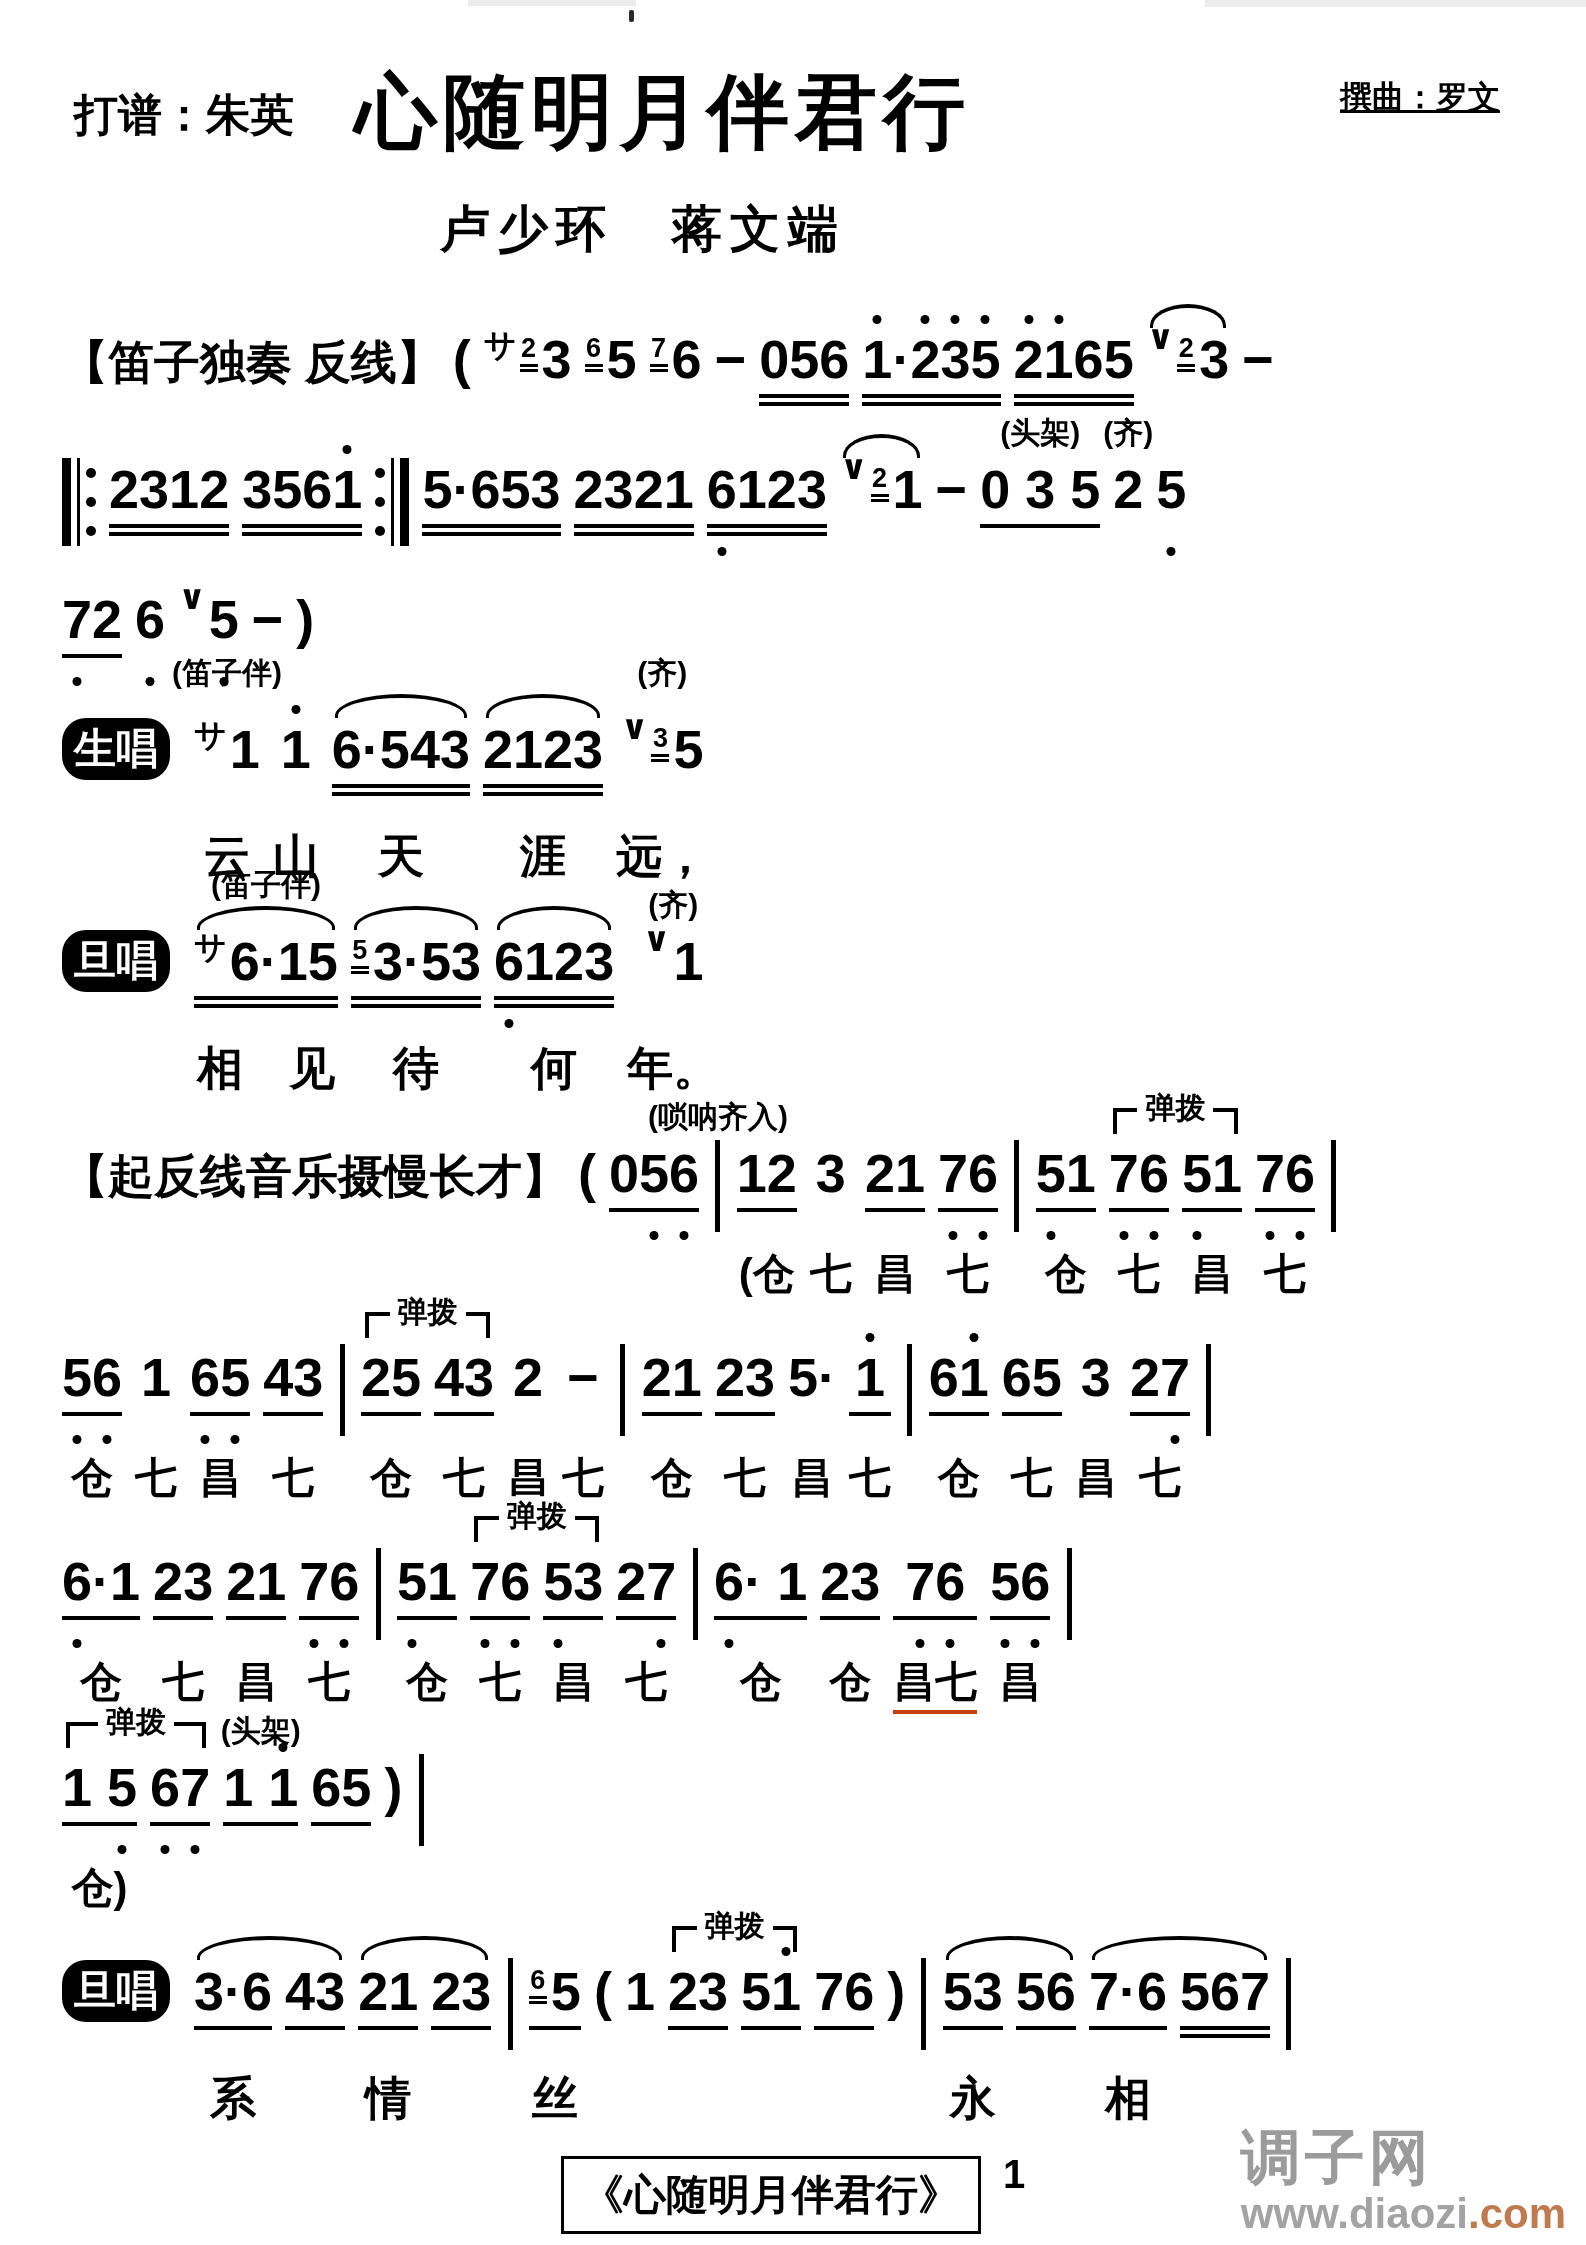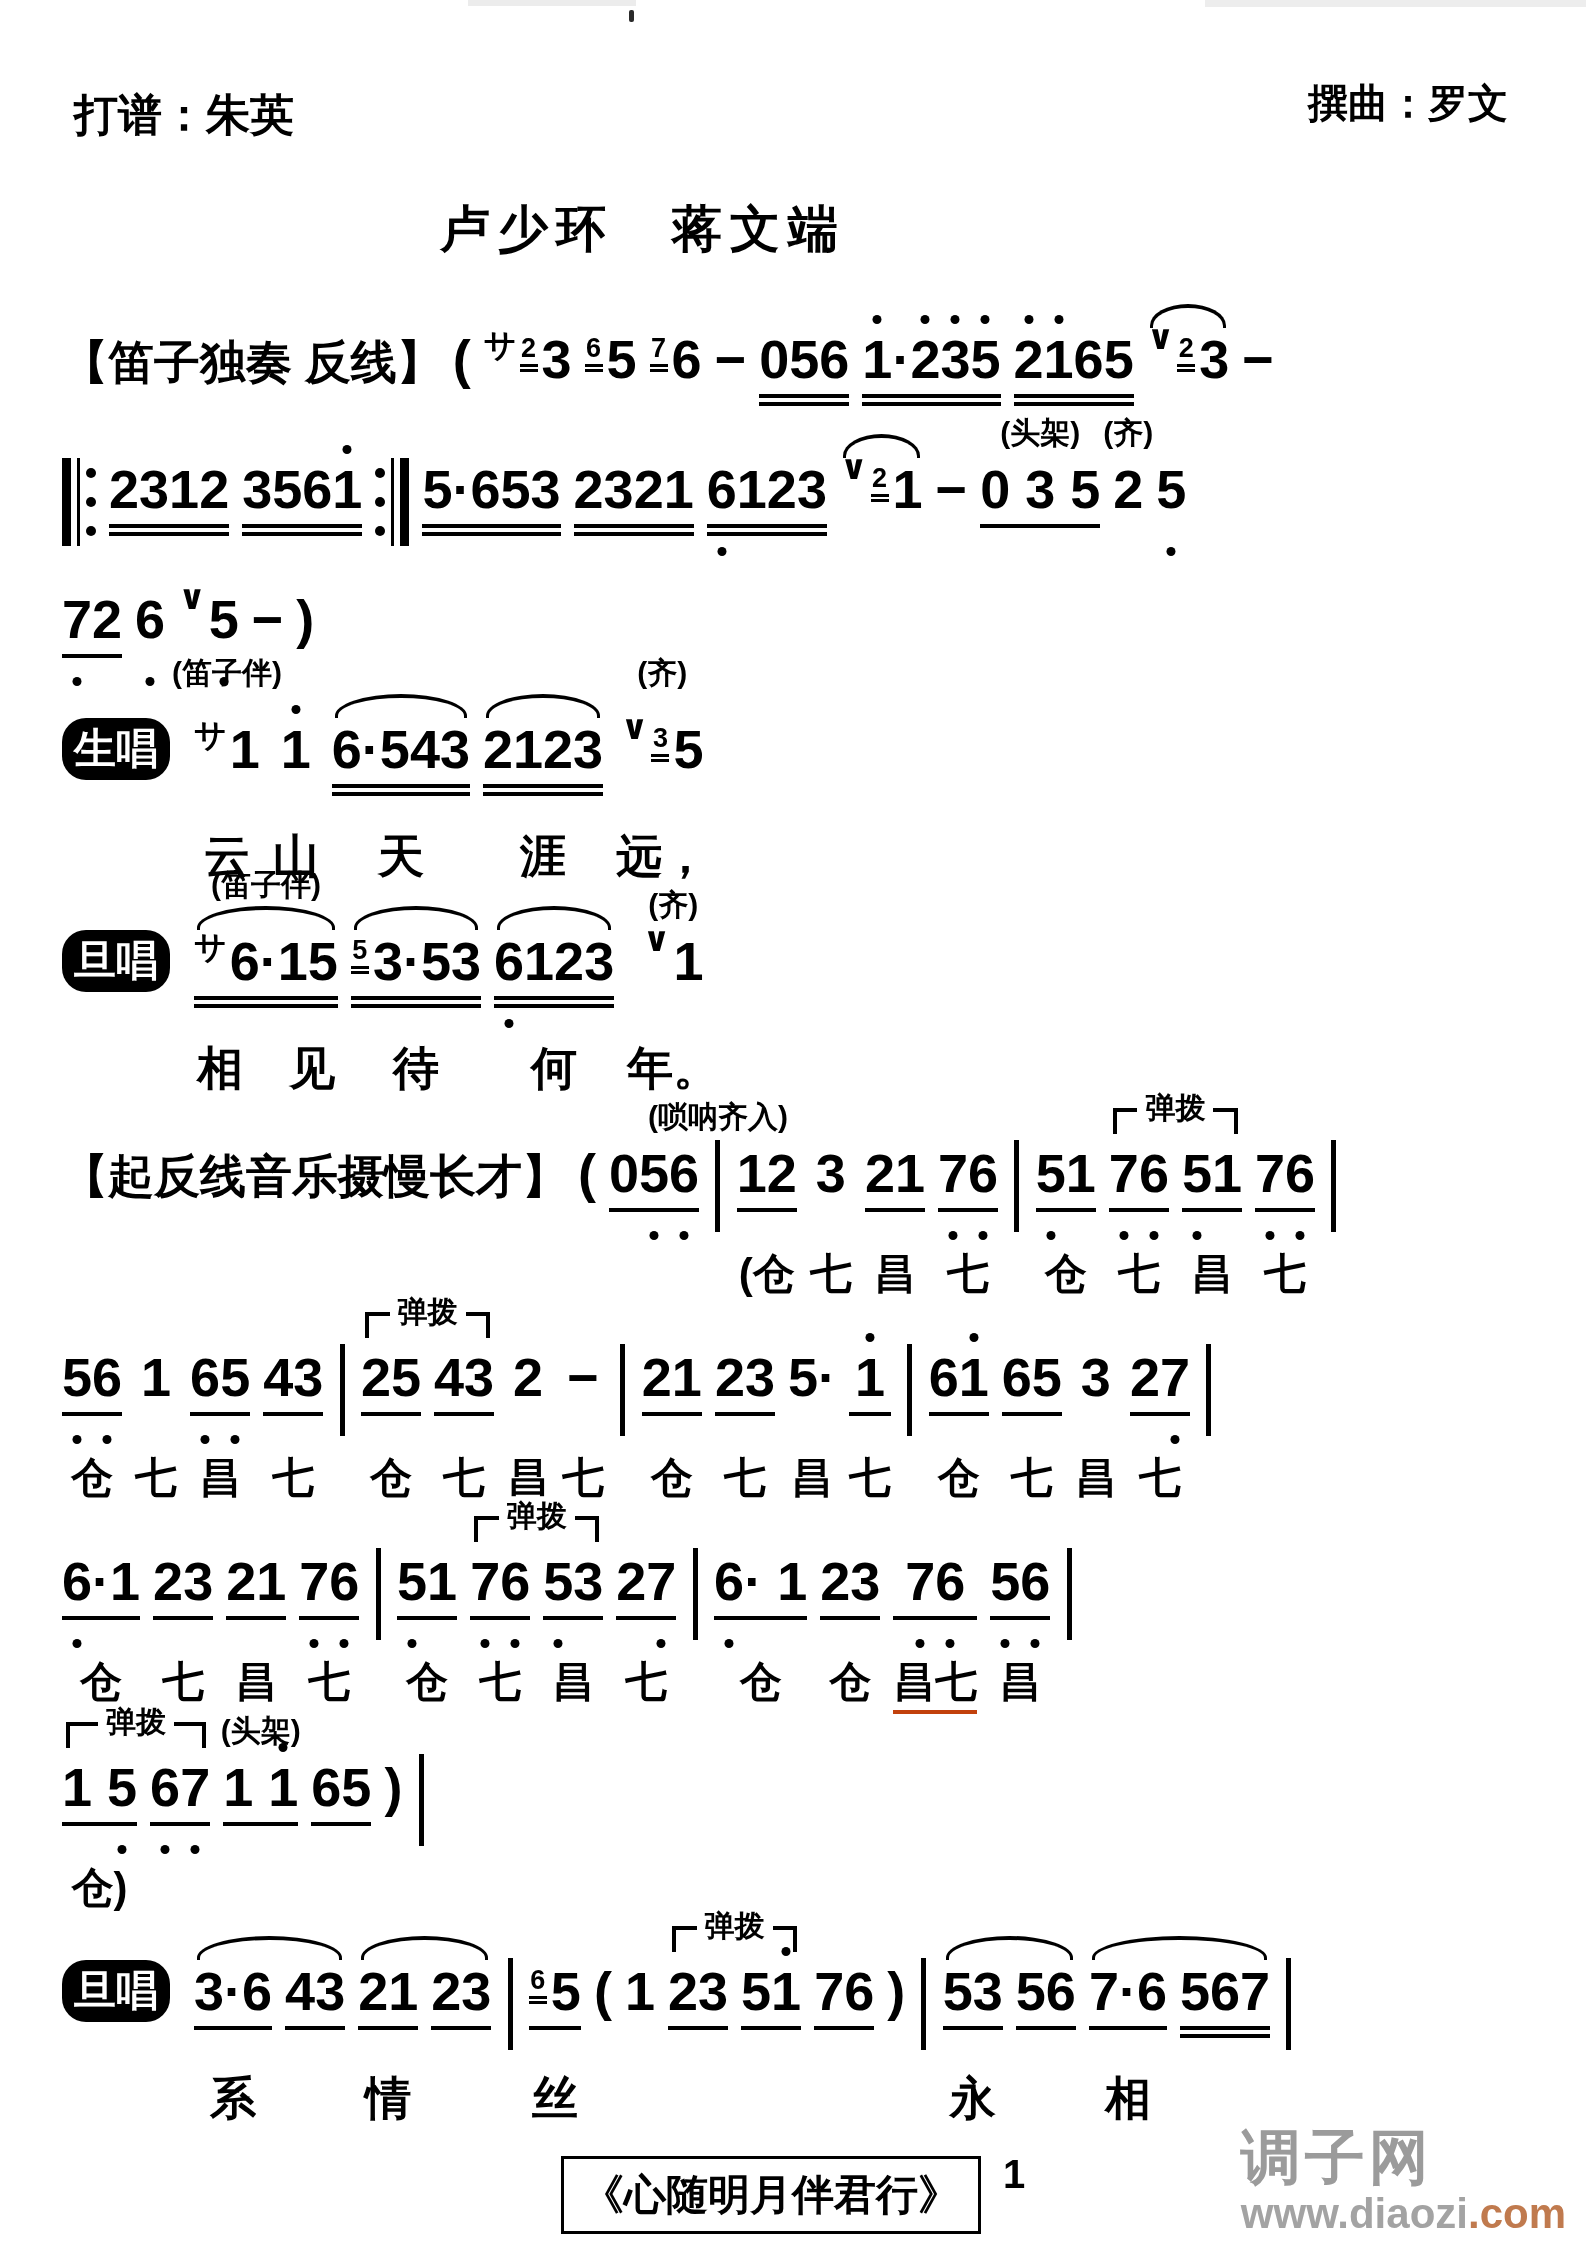--- a/index.html
+++ b/index.html
@@ -7,21 +7,21 @@
         font-family:"Liberation Sans","DejaVu Sans",sans-serif;color:#000;}
   
   .scanbar1{position:absolute;top:0;left:468px;width:168px;height:6px;background:#ececec;}
   .scanbar2{position:absolute;top:0;left:1205px;width:420px;height:7px;background:#ededed;}
   .ticktop{position:absolute;left:629px;top:10px;width:5px;height:12px;background:#2a2a2a;border-radius:2px;}
 
   
   .header{position:relative;height:286px;font-family:"Liberation Serif","DejaVu Serif",serif;}
   .credit-left{position:absolute;left:74px;top:86px;font-size:44px;font-weight:bold;}
   .main-title{position:absolute;left:0;right:260px;top:58px;text-align:center;font-size:82px;font-weight:bold;letter-spacing:6px;}
-  .credit-right1{position:absolute;right:78px;top:76px;font-size:40px;font-weight:bold;}
+  .credit-right1{position:absolute;right:86px;top:76px;font-size:32px;font-weight:bold;text-decoration:underline;}
   .credit-right2{position:absolute;right:56px;top:168px;font-size:44px;font-weight:bold;}
   .performers{position:absolute;left:0;right:300px;top:196px;text-align:center;font-size:50px;font-weight:bold;letter-spacing:8px;}
 
   
   .score{padding:0 62px;}
   .line{display:flex;align-items:flex-start;margin-top:42px;}
   .linelabel{font-size:46px;font-weight:bold;white-space:nowrap;padding-top:4px;margin-right:10px;}
   .badge{background:#000;color:#fff;font-size:42px;font-weight:bold;border-radius:24px;
          padding:10px 12px;line-height:1;margin-right:24px;white-space:nowrap;align-self:flex-start;}
   .toks{display:flex;align-items:flex-start;gap:13px;flex-wrap:nowrap;}
@@ -78,20 +78,21 @@
 </head>
 <body>
 
 <div class="page">
   <div class="scanbar1"></div>
   <div class="scanbar2"></div>
   <div class="ticktop"></div>
 
   <div class="header">
     <div class="credit-left">打谱：朱英</div>
+    <div class="main-title">心随明月伴君行</div>
     <div class="credit-right1">撰曲：罗文</div>
     <div class="performers">卢少环　蒋文端</div>
   </div>
 
   <div class="score" id="score">
       <div class="line">
         <div class="linelabel">【笛子独奏 反线】</div>
         <div class="toks">
           <div class="tok">
             <div class="main"><span class="c">(</span></div>

